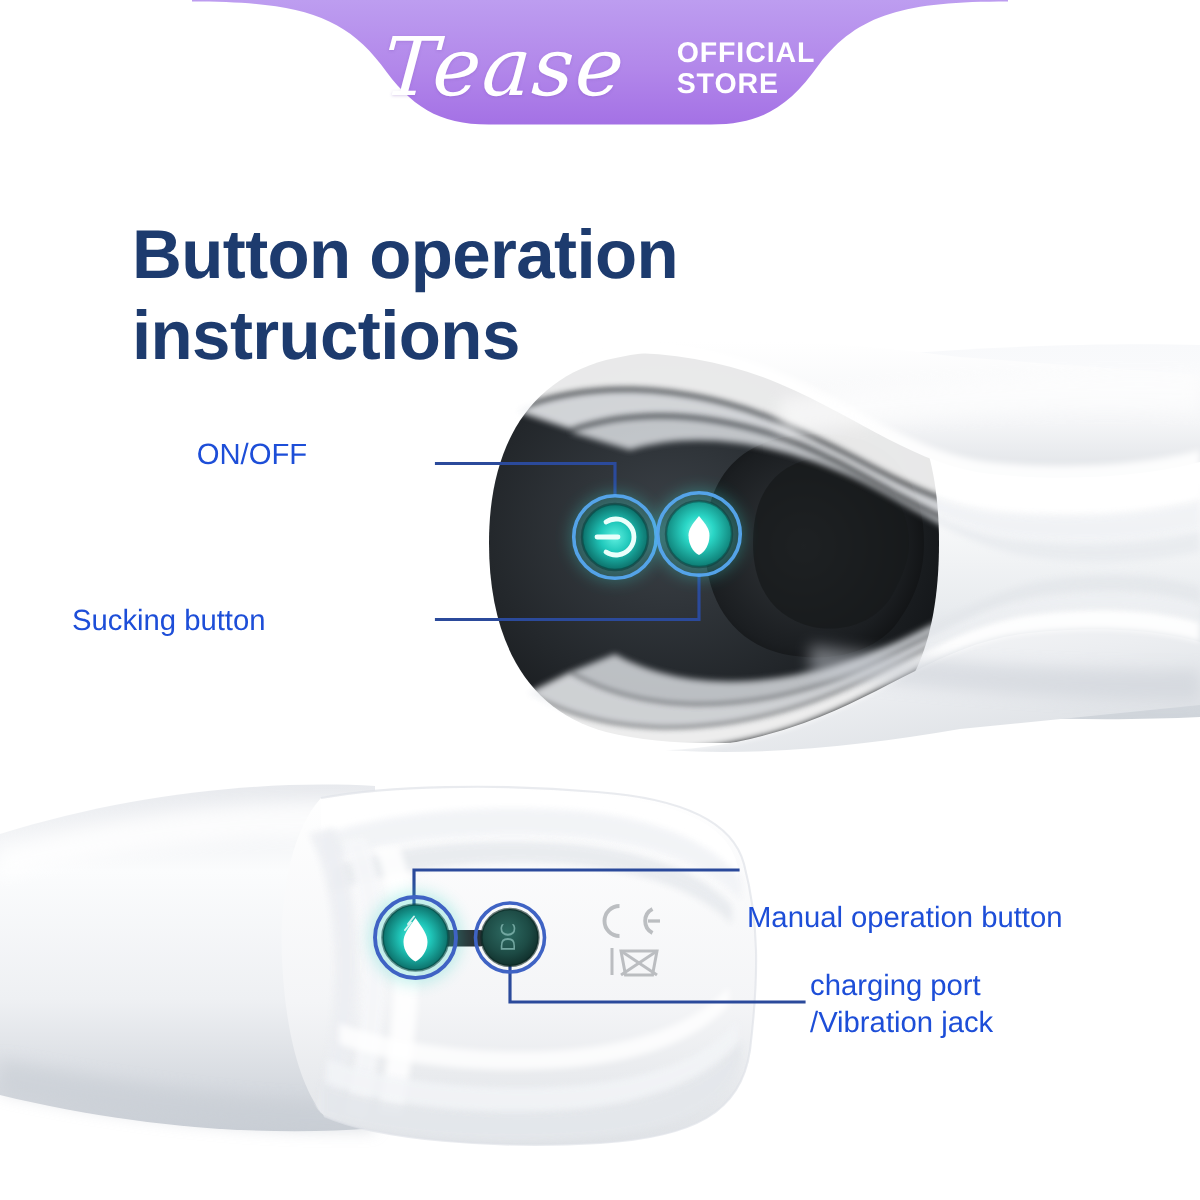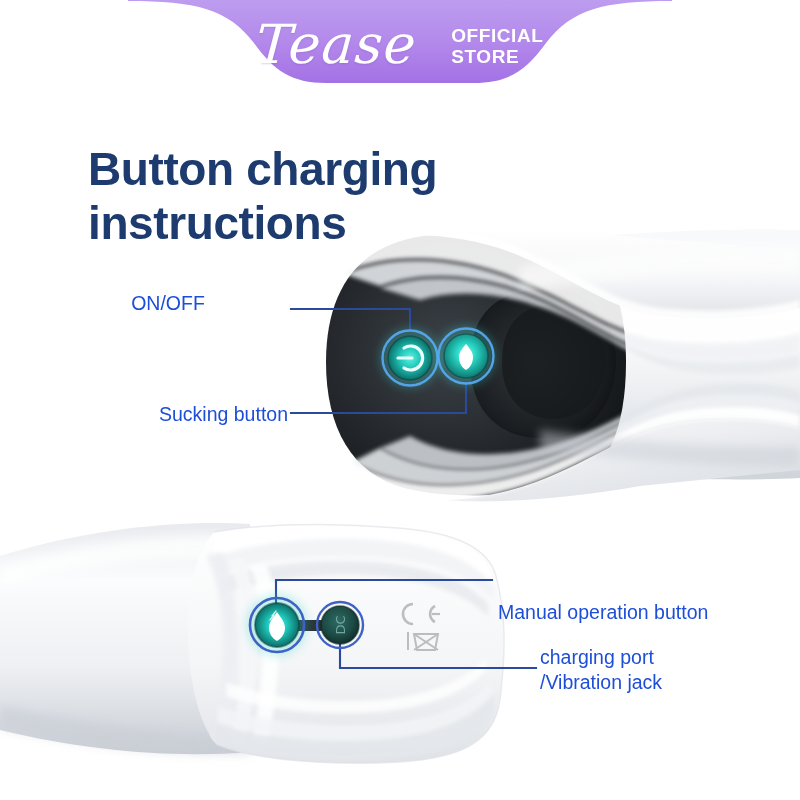--- a/index.html
+++ b/index.html
@@ -106,21 +106,21 @@
   #label-onoff {
     left: 48px;
     top: 291px;
     width: 240px;
     text-align: center;
   }
   #label-sucking {
     left: 48px;
     top: 402px;
     width: 240px;
-    text-align: right;
+    text-align: left;
   }
   #label-manual {
     left: 498px;
     top: 564px;
     text-align: left;
     margin-top: 36px;
   }
   #label-charging {
     left: 540px;
     top: 645px;
@@ -164,21 +164,21 @@
     <div id="banner-text-row">
       <div id="brand-name">Tease</div>
       <div id="official-store">
         <span class="l">OFFICIAL</span>
         <span class="l">STORE</span>
       </div>
     </div>
   </div>
 
   <h1 id="page-title">
-    <span class="l">Button charging</span>
+    <span class="l">Button operation</span>
     <span class="l">instructions</span>
   </h1>
 
   <svg id="stage" viewBox="0 0 800 800">
     <defs>
 
       <radialGradient id="darkHead" cx="40%" cy="45%" r="75%">
         <stop offset="0%" stop-color="#3c4248"></stop>
         <stop offset="55%" stop-color="#23272b"></stop>
         <stop offset="100%" stop-color="#0d0f11"></stop>

